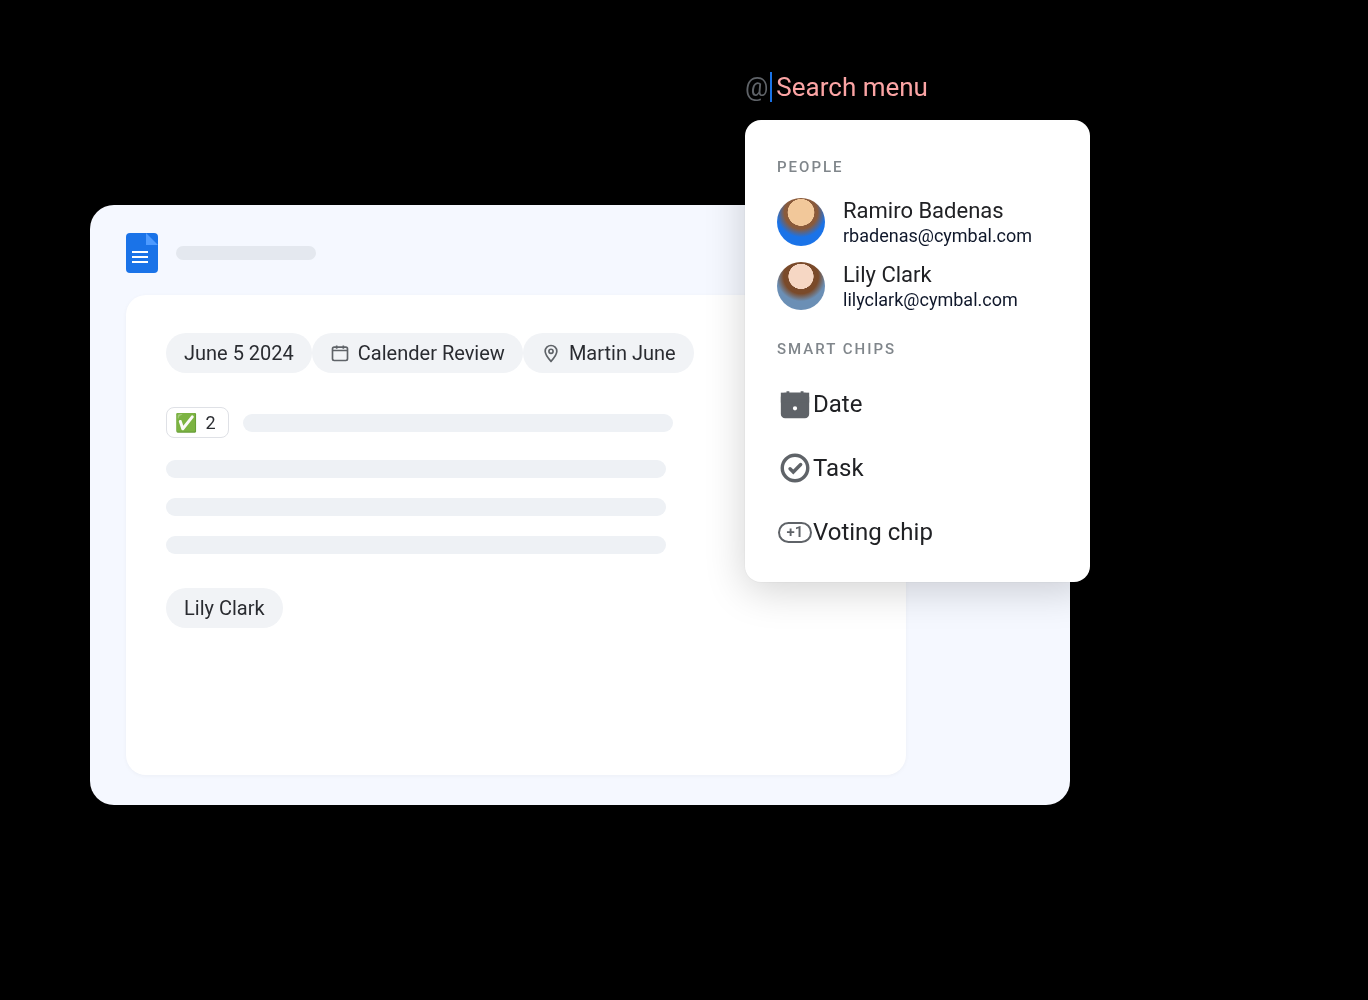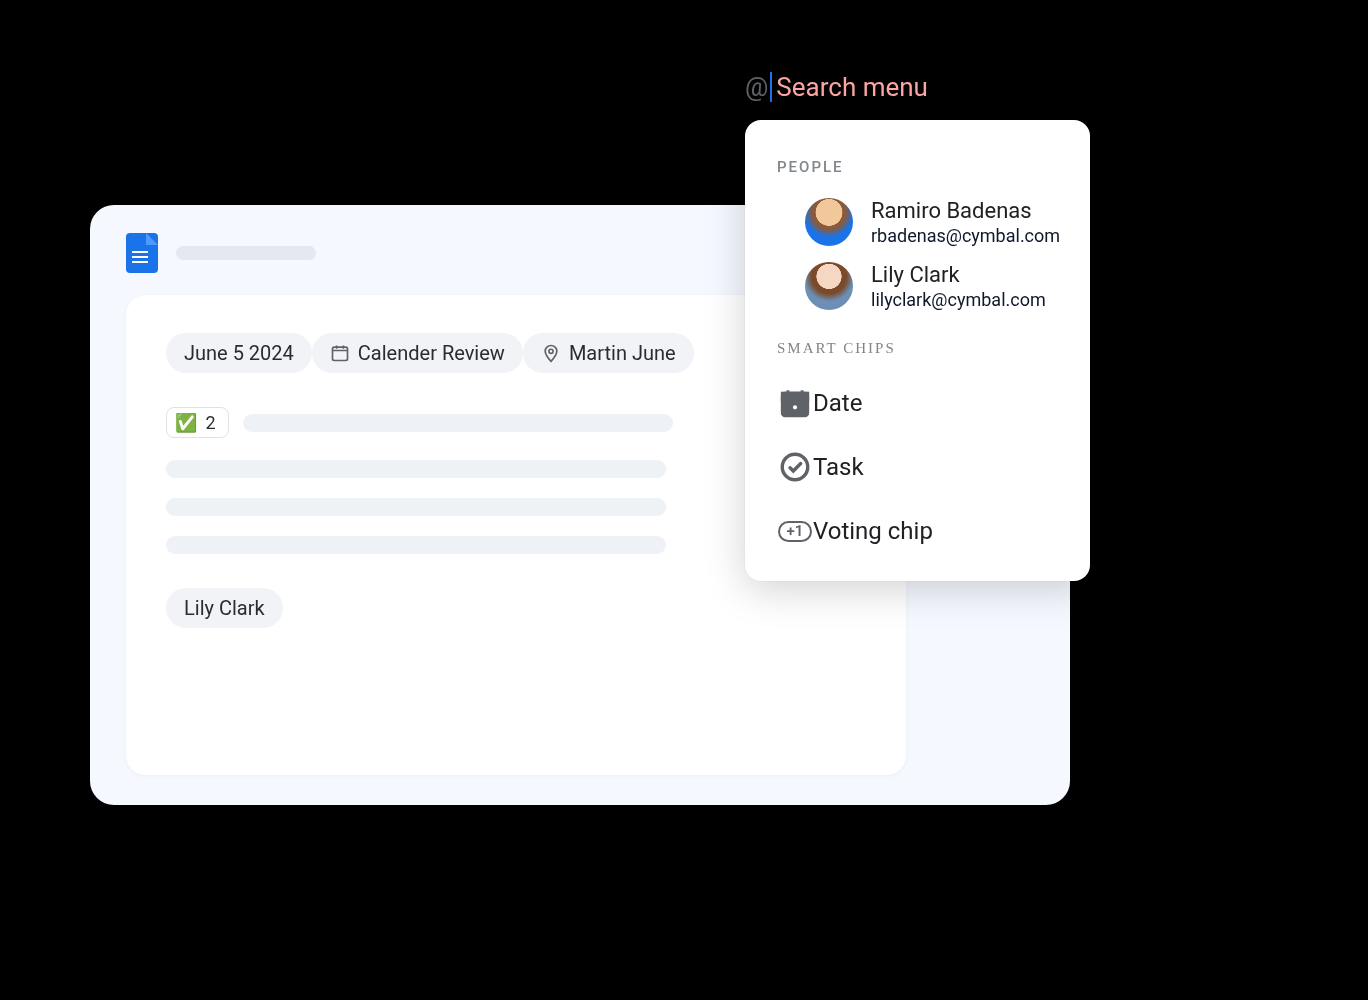--- a/index.html
+++ b/index.html
@@ -163,21 +163,20 @@
     color: #80868b;
     padding: 10px 32px 14px 32px;
     font-weight: 500;
   }
   .person-row {
     display: flex;
     align-items: center;
     gap: 18px;
     padding: 8px 32px;
     cursor: pointer;
-    margin-left: 28px;
   }
   .avatar {
     width: 48px; height: 48px;
     border-radius: 50%;
     background: #cfd8e3;
     flex-shrink: 0;
     background-size: cover;
     background-position: center;
   }
   .avatar.a1 { background: radial-gradient(circle at 50% 30%, #f2c89a 0 32%, #8a5a3a 33% 40%, #1a73e8 60% 100%); }
@@ -278,21 +277,21 @@
     </div>
   </div>
   <div class="person-row">
     <div class="avatar a2"></div>
     <div>
       <div class="person-name">Lily Clark</div>
       <div class="person-email">lilyclark@cymbal.com</div>
     </div>
   </div>
 
-  <div class="pop-section-title" style="padding-top:22px;font-family:Liberation Serif, serif;">SMART CHIPS</div>
+  <div class="pop-section-title" style="padding-top:22px;">SMART CHIPS</div>
 
   <div class="chip-option">
     <span class="opt-icon">
       <svg viewBox="0 0 24 24" fill="none" stroke="#5f6368" stroke-width="2">
           <rect x="3" y="5" width="18" height="16" rx="2" fill="#5f6368" stroke="none"></rect>
           <rect x="3" y="5" width="18" height="5" fill="#5f6368"></rect>
           <circle cx="12" cy="15" r="2.5" fill="#fff"></circle>
           <rect x="3" y="5" width="18" height="16" rx="2"></rect>
           <path d="M7 3v4M17 3v4" stroke="#5f6368"></path>
         </svg>

